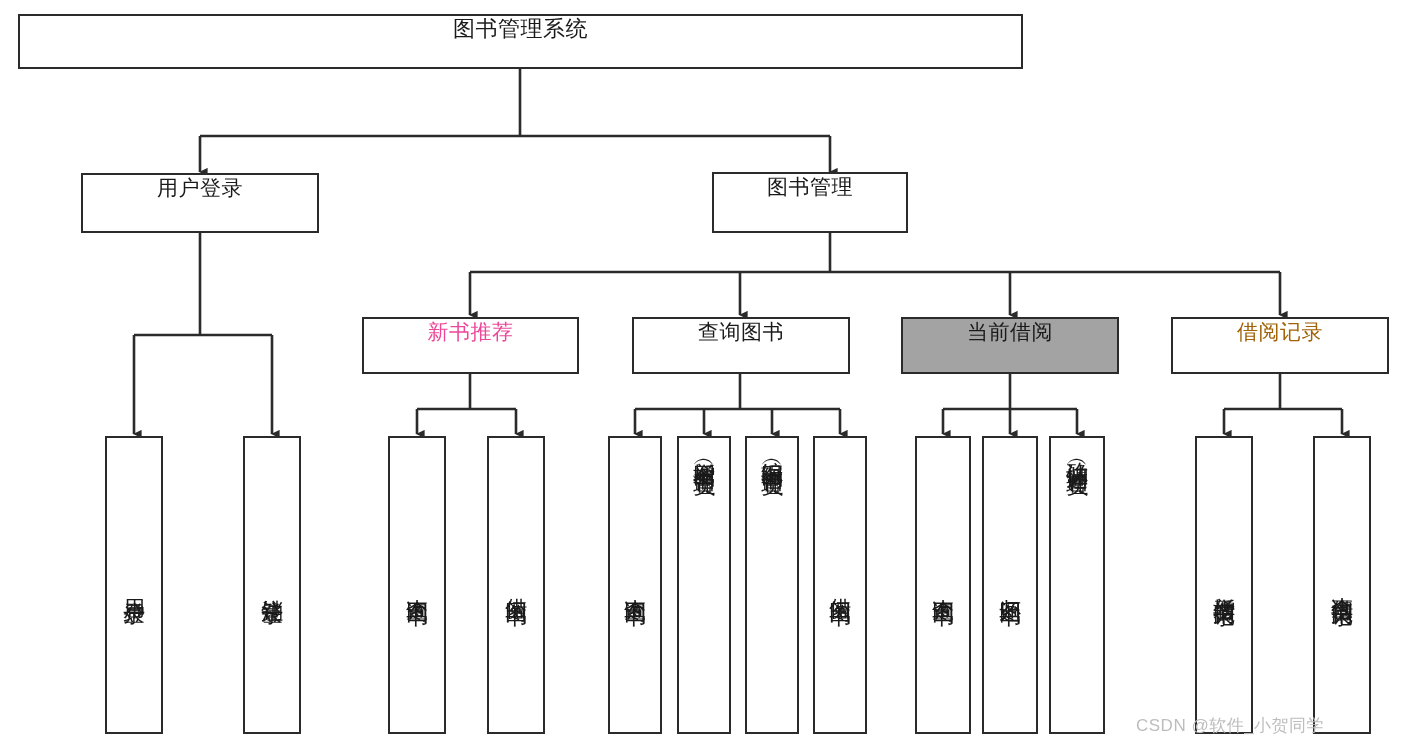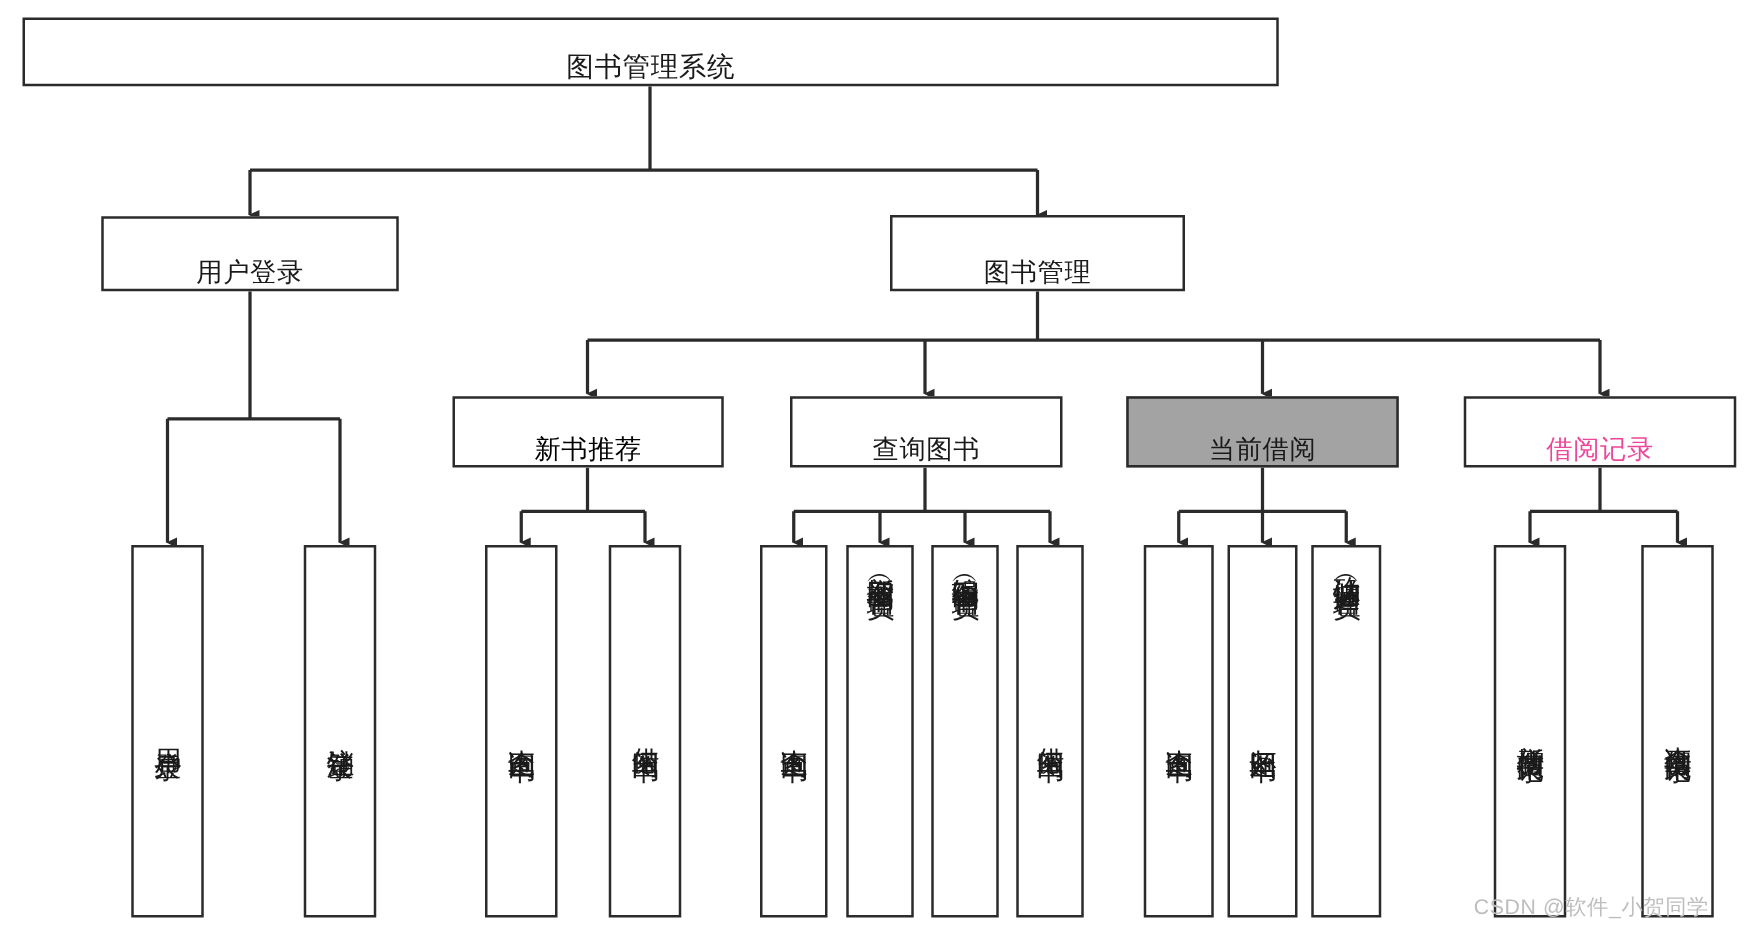--- a/index.html
+++ b/index.html
@@ -23,21 +23,21 @@
     top: 0;
     width: 1405px;
     height: 747px;
   }
   .node {
     position: absolute;
     box-sizing: border-box;
     background: #ffffff;
     border: 2px solid #2b2b2b;
     display: flex;
-    align-items: flex-end;
+    align-items: flex-start;
     justify-content: center;
     overflow: hidden;
   }
   .node .label {
     color: #1a1a1a;
     text-align: center;
     line-height: 1.08;
     letter-spacing: 0.5px;
     white-space: pre-wrap;
   }
@@ -120,34 +120,34 @@
       </g>
   </svg>
 
   <div id="node-layer">
       <div class="node horizontal root" style="left: 18px; top: 14px; width: 1005px; height: 55px; border-color: rgb(43, 43, 43); background: rgb(255, 255, 255);">
         <span class="label" style="color: rgb(26, 26, 26);">图书管理系统</span>
       </div>
       <div class="node horizontal" style="left: 81px; top: 173px; width: 238px; height: 60px; border-color: rgb(43, 43, 43); background: rgb(255, 255, 255);">
         <span class="label" style="color: rgb(26, 26, 26);">用户登录</span>
       </div>
-      <div class="node horizontal" style="left: 712px; top: 172px; width: 236px; height: 61px; border-color: rgb(43, 43, 43); background: rgb(255, 255, 255);">
+      <div class="node horizontal" style="left: 712px; top: 172px; width: 196px; height: 61px; border-color: rgb(43, 43, 43); background: rgb(255, 255, 255);">
         <span class="label" style="color: rgb(26, 26, 26);">图书管理</span>
       </div>
       <div class="node horizontal" style="left: 362px; top: 317px; width: 217px; height: 57px; border-color: rgb(43, 43, 43); background: rgb(255, 255, 255);">
-        <span class="label" style="color: #000000;">新书推荐</span>
+        <span class="label" style="color: #ec4899;">新书推荐</span>
       </div>
       <div class="node horizontal" style="left: 632px; top: 317px; width: 218px; height: 57px; border-color: rgb(43, 43, 43); background: rgb(255, 255, 255);">
         <span class="label" style="color: rgb(26, 26, 26);">查询图书</span>
       </div>
       <div class="node horizontal" style="left: 901px; top: 317px; width: 218px; height: 57px; border-color: rgb(43, 43, 43); background: #a3a3a3;">
         <span class="label" style="color: rgb(26, 26, 26);">当前借阅</span>
       </div>
       <div class="node horizontal" style="left: 1171px; top: 317px; width: 218px; height: 57px; border-color: rgb(43, 43, 43); background: rgb(255, 255, 255);">
-        <span class="label" style="color: #ec4899;">借阅记录</span>
+        <span class="label" style="color: #a16207;">借阅记录</span>
       </div>
       <div class="node vertical centered" style="left: 105px; top: 436px; width: 58px; height: 298px; border-color: rgb(43, 43, 43); background: rgb(255, 255, 255);">
         <span class="label" style="color: rgb(26, 26, 26);">用户登录</span>
       </div>
       <div class="node vertical centered" style="left: 243px; top: 436px; width: 58px; height: 298px; border-color: rgb(43, 43, 43); background: rgb(255, 255, 255);">
         <span class="label" style="color: rgb(26, 26, 26);">注销登录</span>
       </div>
       <div class="node vertical centered" style="left: 388px; top: 436px; width: 58px; height: 298px; border-color: rgb(43, 43, 43); background: rgb(255, 255, 255);">
         <span class="label" style="color: rgb(26, 26, 26);">查询图书</span>
       </div>
@@ -176,14 +176,14 @@
         <span class="label" style="color: rgb(26, 26, 26);">确认归还（管理员）</span>
       </div>
       <div class="node vertical centered" style="left: 1195px; top: 436px; width: 58px; height: 298px; border-color: rgb(43, 43, 43); background: rgb(255, 255, 255);">
         <span class="label" style="color: rgb(26, 26, 26);">新增借阅记录</span>
       </div>
       <div class="node vertical centered" style="left: 1313px; top: 436px; width: 58px; height: 298px; border-color: rgb(43, 43, 43); background: rgb(255, 255, 255);">
         <span class="label" style="color: rgb(26, 26, 26);">查询借阅记录</span>
       </div>
     </div>
 
-  <div class="watermark" style="left: 1179px; top: 714px; color: rgb(189, 189, 189);">CSDN @软件_小贺同学</div>
+  <div class="watermark" style="left: 1136px; top: 714px; color: rgb(189, 189, 189);">CSDN @软件_小贺同学</div>
 </div>
 
 </body></html>

